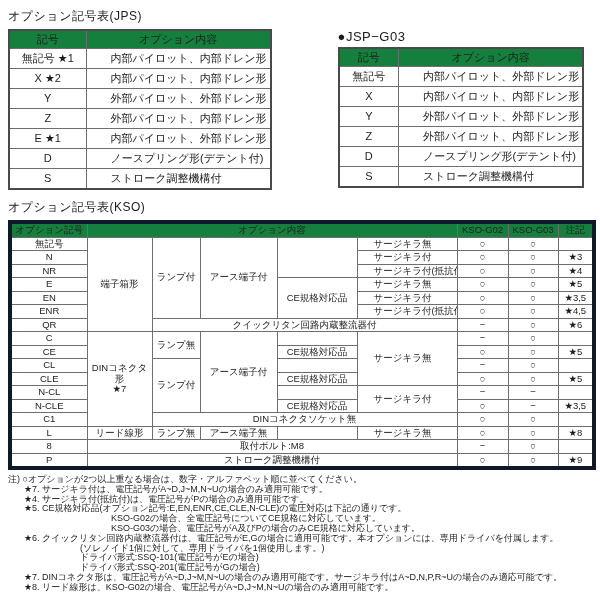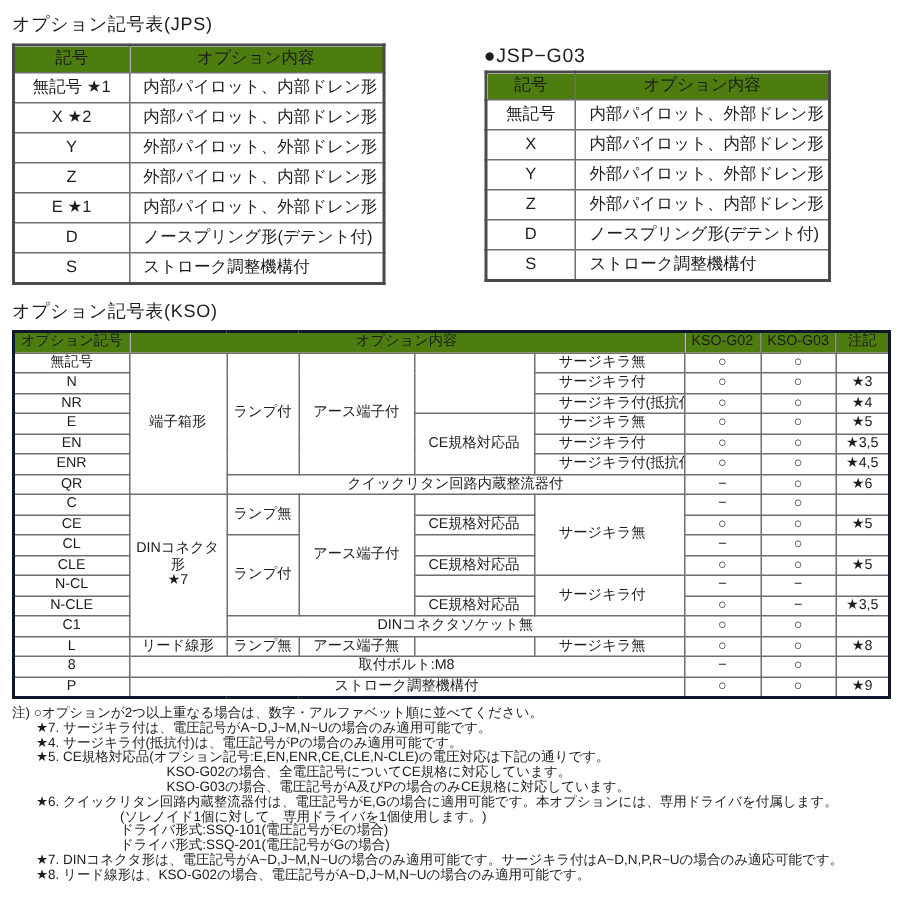--- a/index.html
+++ b/index.html
@@ -22,27 +22,27 @@
   }
 
   table{ border-collapse:collapse; table-layout:fixed; }
   th,td{
     border:1px solid #6e6e6e;
     font-size:11px; line-height:13px;
     padding:2px 3px;
     text-align:center;
     overflow:hidden; white-space:nowrap;
   }
-  thead th{ background:#4d7c0f; font-weight:normal; }
+  thead th{ background:#15803d; font-weight:normal; }
   table.jsp{ border:2px solid #4a4a4a; }
   table.jsp td{ height:15px; }
-  table.jsp td.content{ text-align:left; padding-left:9px; }
+  table.jsp td.content{ text-align:left; padding-left:24px; }
 
   .kso-wrap{ margin-top:9px; }
-  table.kso{ border:2px solid #0f172a; width:584px; }
+  table.kso{ border:4px solid #0f172a; width:584px; }
   table.kso th, table.kso td{
     font-size:9.5px; line-height:10.5px; padding:1px 2px; height:10px;
   }
   table.kso td.left{ text-align:left; padding-left:16px; }
   table.kso td.pre{ white-space:pre-line; }
 
   .notes{ margin-top:5px; font-size:9px; line-height:9.8px; letter-spacing:0; }
   .notes div{ white-space:nowrap; }
   .n0{ margin-left:0; }
   .n1{ margin-left:16px; }

